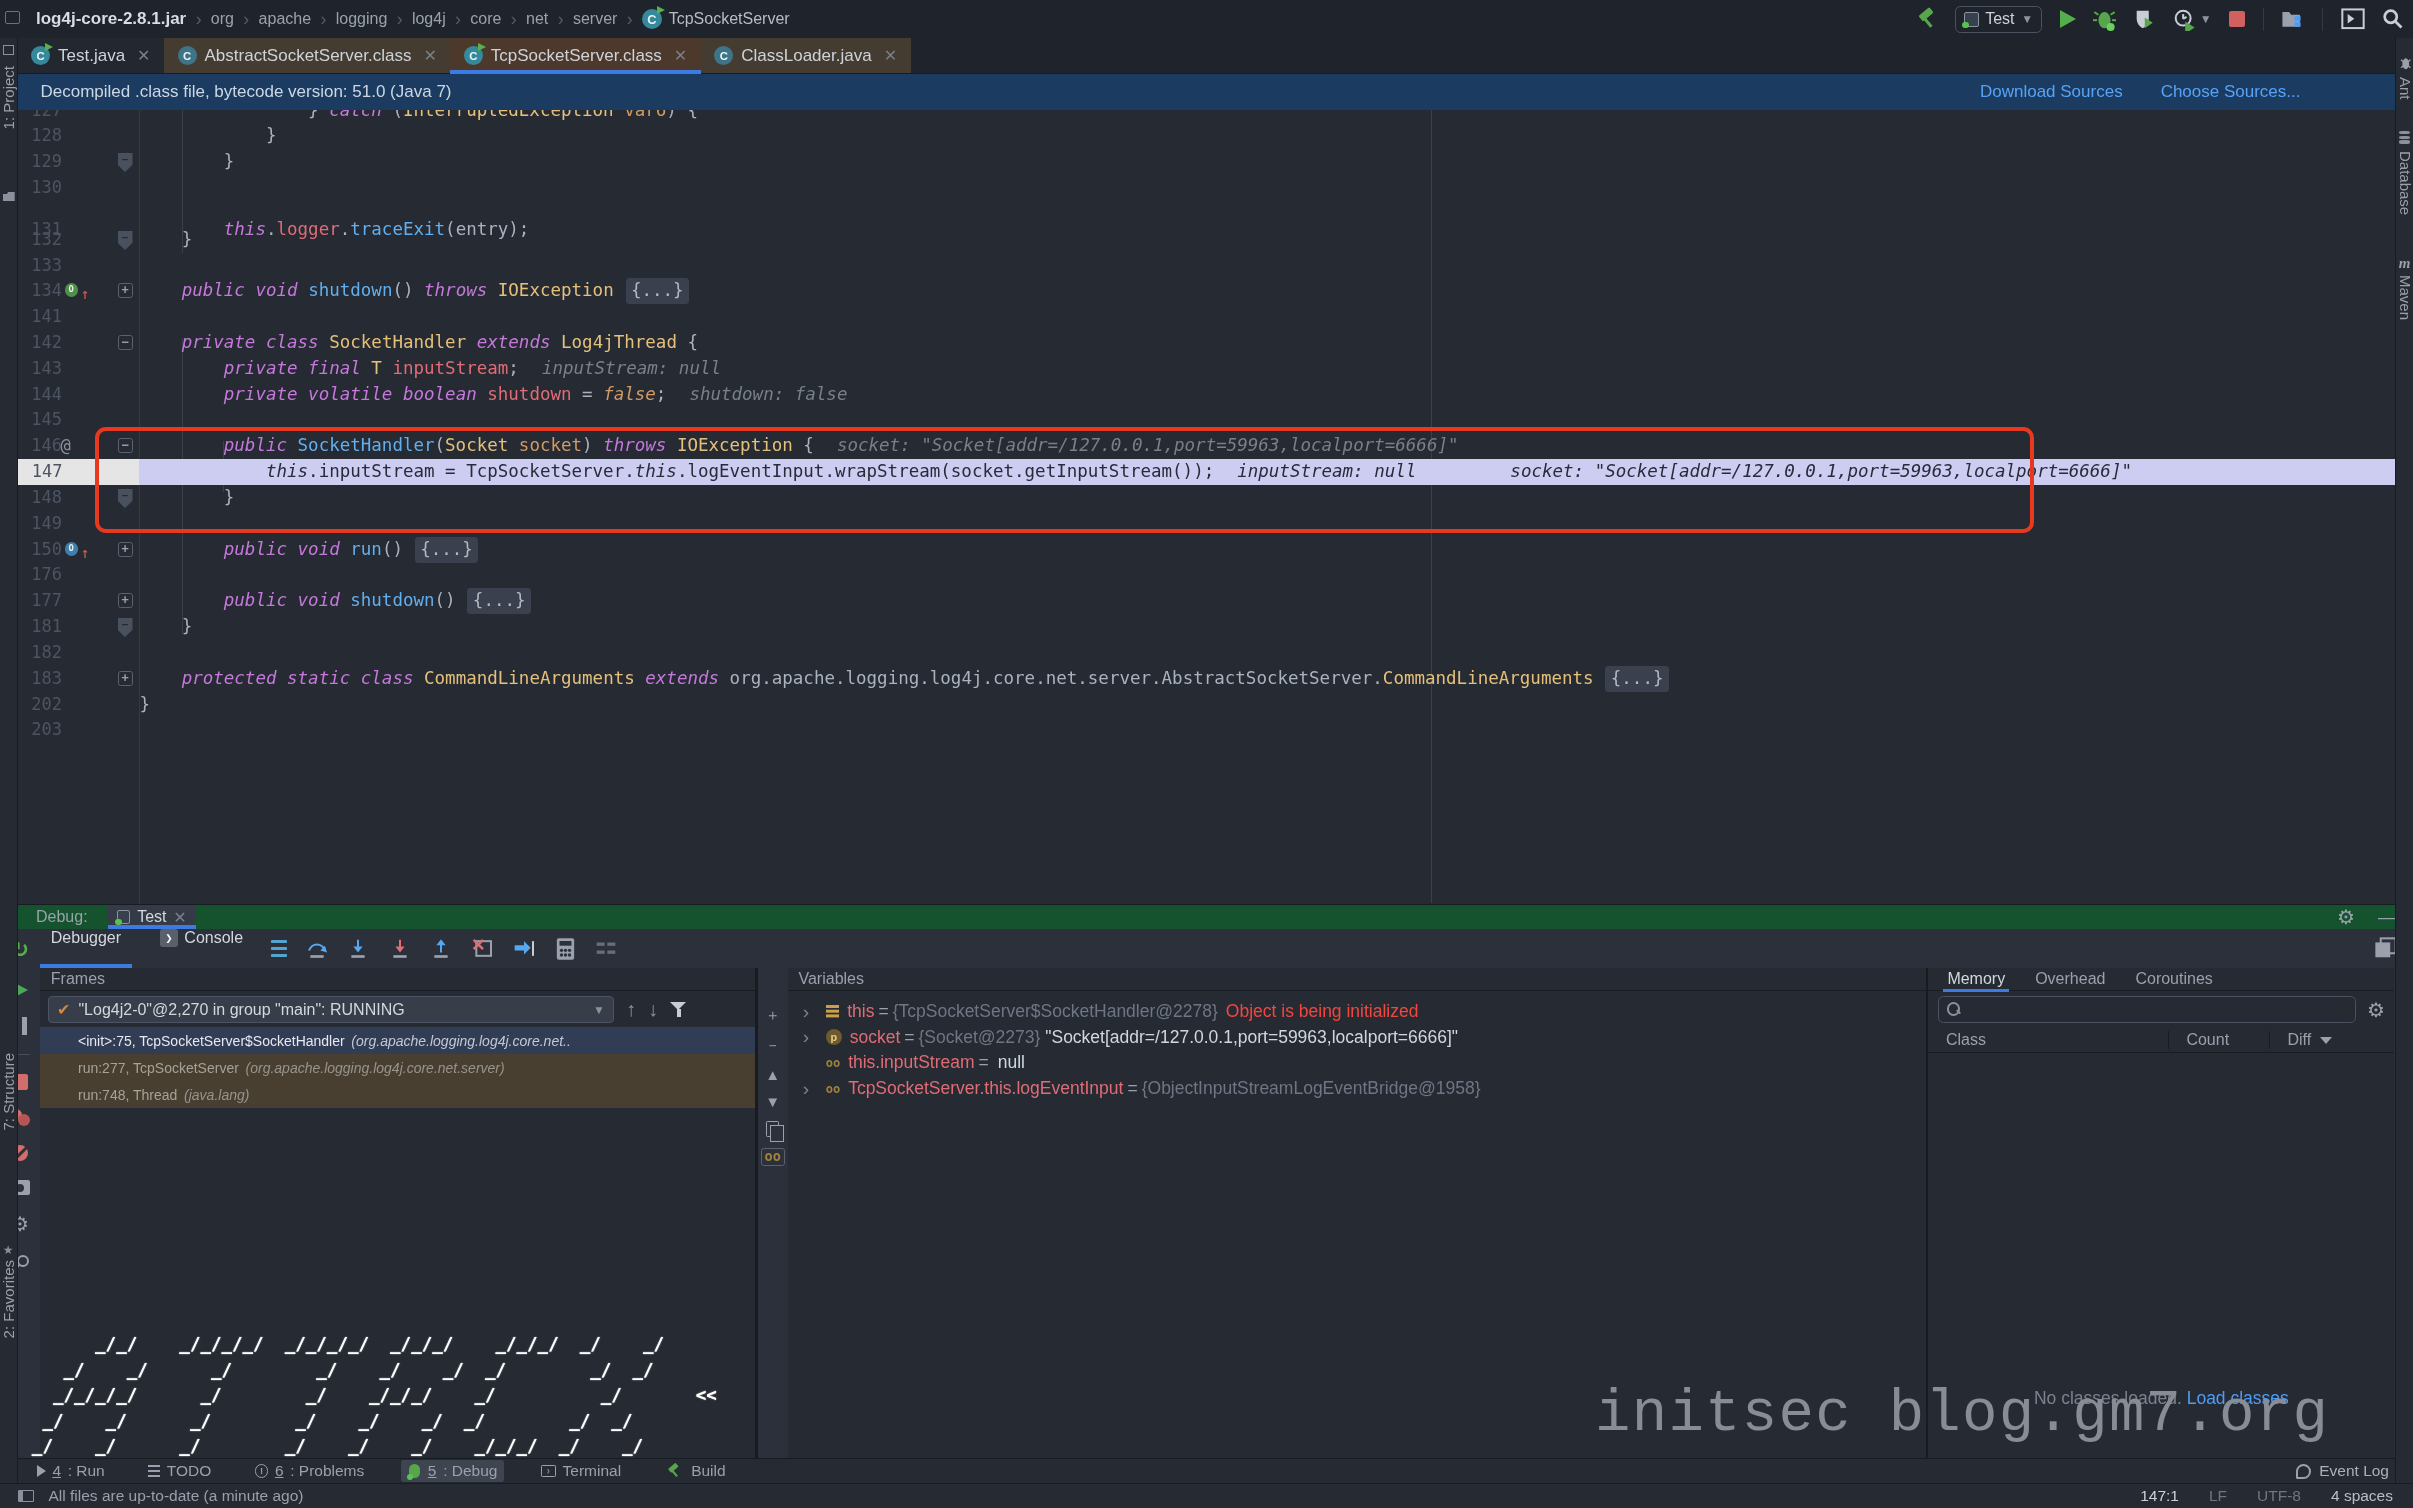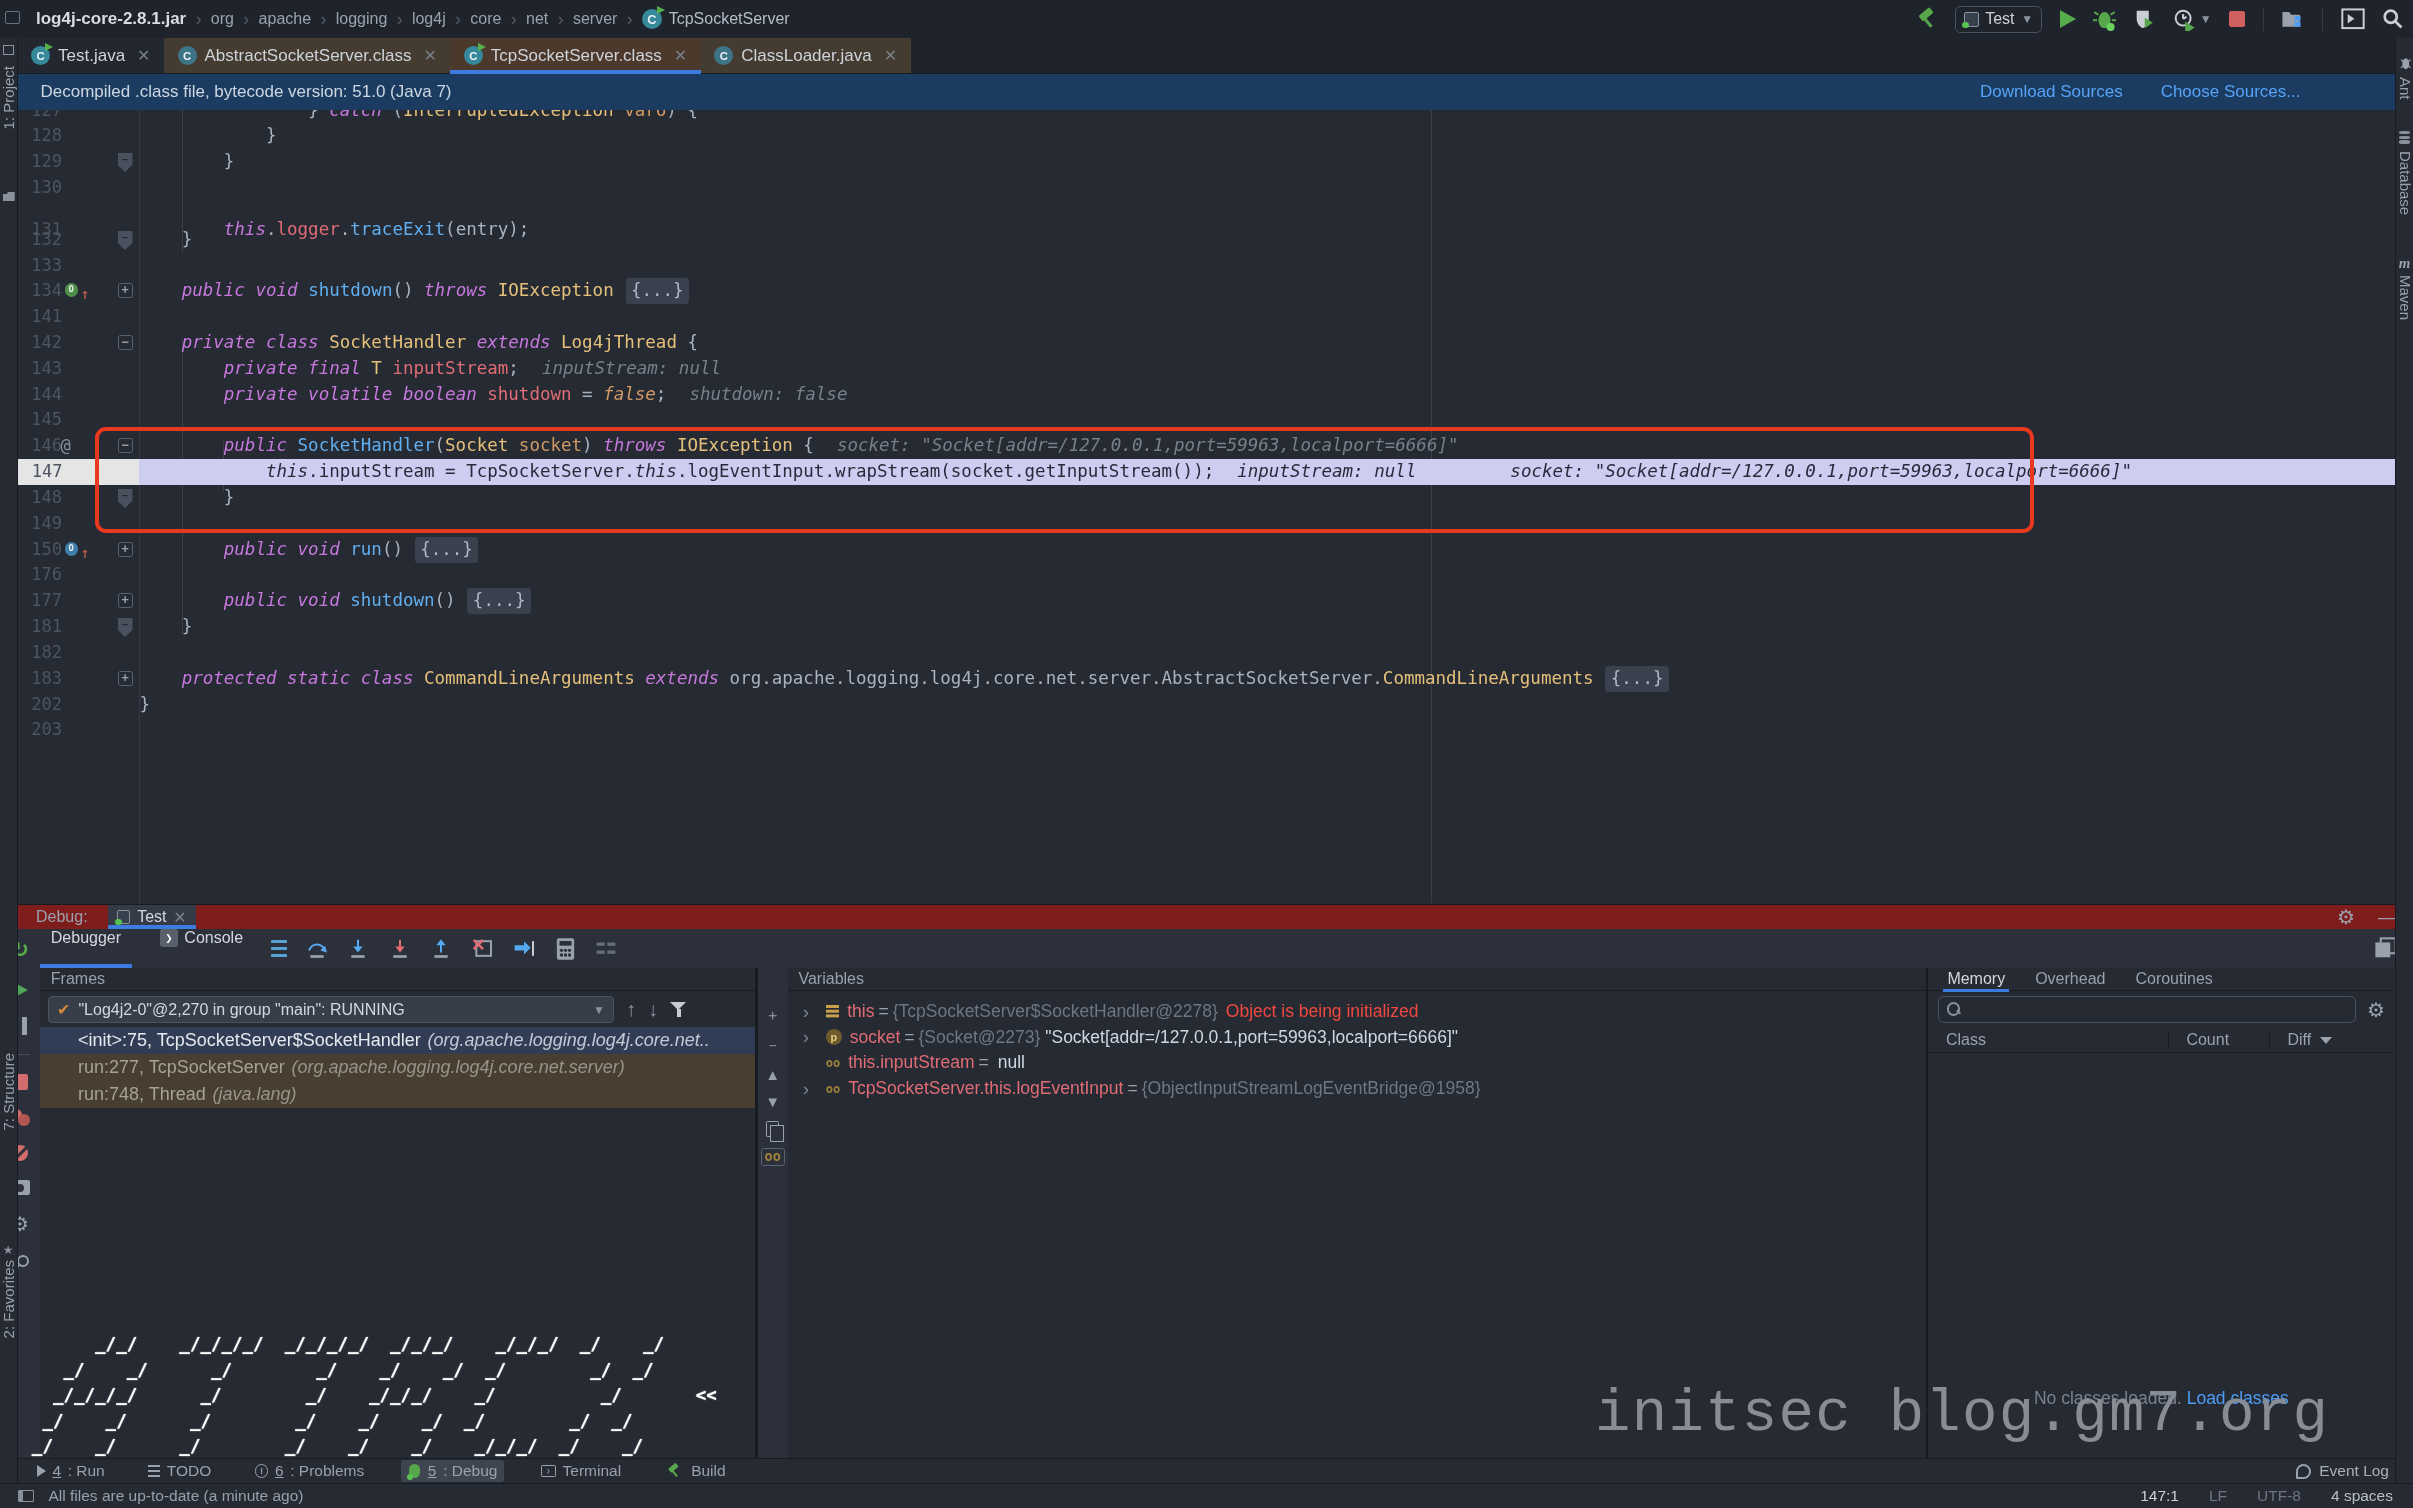--- a/index.html
+++ b/index.html
@@ -72,21 +72,21 @@
   .fend{position:absolute;left:100px;top:4px;width:15px;height:19px;background:#4a515e;
      clip-path:polygon(0 0,100% 0,100% 62%,50% 100%,0 62%);color:#262a33;font:bold 10.8px/13.5px monospace;text-align:center}
   .gov{position:absolute;left:47px;top:5.4px;width:13.5px;height:13.5px;border-radius:50%;background:#4f8f4a;color:#e6efe5;font:bold 8.8px/13.5px monospace;text-align:center}
   .gov.blue{background:#3f7fae}
   .gov-ar{position:absolute;left:63px;top:4px;color:#d1604f;font-size:15px}
   .gat{position:absolute;left:43px;top:0;color:#8a919c;font-size:17px;line-height:25.6px}
   #redbox{left:77px;top:353px;width:1939px;height:106px;border:4.7px solid #e8391f;border-radius:10.8px;z-index:6}
 
   
   #debug{left:0;top:904px;width:2413px;height:554px;background:#2b303a;border-top:1.3px solid #171b22}
-  #dbg-header{left:0;top:0;width:2413px;height:24px;background:#7f1d1d;display:flex;align-items:center}
+  #dbg-header{left:0;top:0;width:2413px;height:24px;background:#14532d;display:flex;align-items:center}
   #dbg-header .lbl{margin-left:36px;font-size:16px;color:#9aa1ac}
   #dbg-tab{position:relative;display:flex;align-items:center;gap:6.7px;height:24px;margin-left:20px;padding:0 9.4px;color:#d3d8df;font-size:16px;background:#343a46}
   #dbg-tab::after{content:"";position:absolute;left:0;right:0;bottom:0;height:4px;background:#3d7be0}
   #dbg-header .right{position:absolute;right:16px;display:flex;gap:23px;align-items:center;color:#9aa1ac}
   #dbg-toolbar{left:40px;top:24px;width:2373px;height:39px;display:flex;align-items:center;gap:17.5px;color:#d3d8df;font-size:16px}
   .dtab{position:relative;height:39px;display:flex;align-items:flex-start;padding:0 10.8px;gap:6.7px}
   .dtab.active::after{content:"";position:absolute;left:0;right:0;bottom:0;height:4px;background:#3d7be0}
   .consic{width:17.5px;height:17.5px;border-radius:2.7px;background:#59606c;color:#fff;font-size:8.8px;display:flex;align-items:center;justify-content:center}
   .hamb{display:flex;flex-direction:column;gap:3.4px}
   .hamb i{width:16px;height:3.4px;background:#55a3d2;border-radius:0.7px}
@@ -112,21 +112,21 @@
   .panel-h{height:23px;display:flex;align-items:center;padding-left:10.8px;font-size:16px;color:#9aa1ac;border-bottom:1.3px solid #171b22}
   #frames{width:715px;background:#262a33;display:flex;flex-direction:column}
   #thread-row{display:flex;align-items:center;gap:12px;padding:5.4px 6.7px 4px 8px}
   #thread-dd{flex:0 0 566px;display:flex;align-items:center;gap:8px;height:27px;background:#373d49;border:1.3px solid #4c5364;border-radius:4px;padding:0 8px;color:#d3d8df;font-size:16px;white-space:nowrap;overflow:hidden}
   #thread-dd .ck{color:#d9863d;font-size:16px}
   #thread-dd .dda{margin-left:auto;color:#8a919c;font-size:12px}
   .updn{color:#8a919c;font-size:20px}
   .funnel{position:relative;width:17.5px;height:17.5px}
   .funnel::before{content:"";position:absolute;left:0;top:1.3px;border-left:8.8px solid transparent;border-right:8.8px solid transparent;border-top:8px solid #c7ccd4}
   .funnel::after{content:"";position:absolute;left:7.4px;top:8px;width:3.4px;height:8px;background:#c7ccd4}
-  .frow{height:27px;display:flex;align-items:center;padding-left:38px;font-size:18px;white-space:nowrap;overflow:hidden}
+  .frow{height:27px;display:flex;align-items:center;padding-left:38px;font-size:14px;white-space:nowrap;overflow:hidden}
   .frow .loc{font-style:italic;margin-left:6.7px}
   .frow.sel{background:#313c55;color:#e6e9ee}
   .frow.sel .loc{color:#c3c9d4}
   .frow.lib{background:#493f31;color:#a5a298}
   .frow.lib .loc{color:#97948c}
   .vdiv{width:2.7px;background:#171b22}
   #vartools{width:30px;background:#2b303a;display:flex;flex-direction:column;align-items:center;gap:10.8px;padding-top:38px;color:#9aa1ac;font-size:15px}
   .copyic{position:relative;width:13.5px;height:16px;border:1.3px solid #9aa1ac;border-radius:1.3px}
   .copyic::after{content:"";position:absolute;left:2.7px;top:2.7px;width:12px;height:15px;border:1.3px solid #9aa1ac;background:#2b303a}
   .ooic{font:bold 13.5px/13.5px "DejaVu Sans Mono",monospace;color:#9f8339;border:1.3px solid #5a6170;border-radius:2.7px;padding:1.3px 2.7px}

